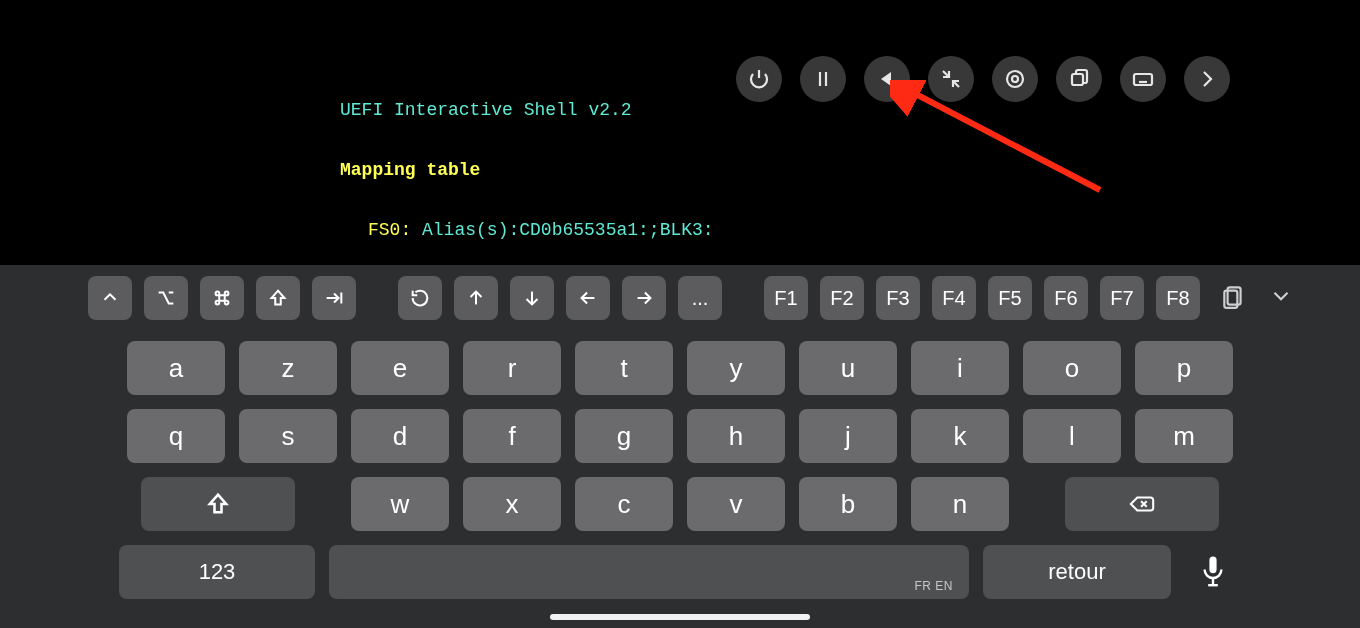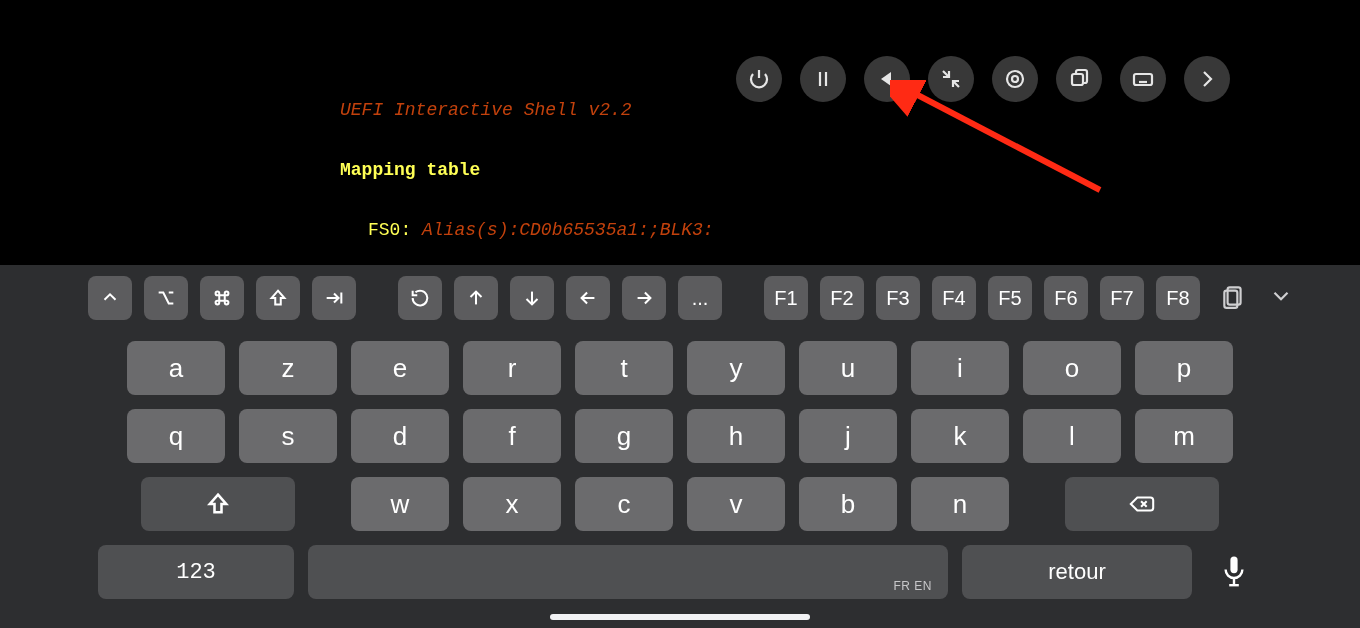--- a/index.html
+++ b/index.html
@@ -20,21 +20,21 @@
     background: #000;
   }
   .term {
     position: absolute;
     left: 340px; top: 60px;
     font-family: "Courier New", monospace;
     font-size: 18px;
     line-height: 20px;
     white-space: pre;
   }
-  .term .white  { color: #c2410c; font-style: italic; }
+  .term .white  { color: #5eead4; }
   .term .yellow { color: #ffff55; font-weight: bold; }
   .term .dev    { color: #ffff55; }
   .indent1 { padding-left: 28px; }
   .indent2 { padding-left: 76px; }
 
   
   .circ-toolbar {
     position: absolute;
     top: 56px;
     right: 130px;
@@ -121,23 +121,23 @@
     justify-content: center;
     font-size: 26px;
     color: #fff;
     cursor: pointer;
     flex: 0 0 auto;
   }
   .key-letter { width: 98px; background: #6b6b6d; }
   .key-dark   { background: #4f5052; }
   .key-shift  { width: 154px; }
   .key-back   { width: 154px; }
-  .key-sym    { width: 196px; font-size: 22px; font-family: Liberation Mono, monospace; }
+  .key-sym    { width: 196px; font-size: 22px; }
   .key-space  { width: 640px; position: relative; }
-  .key-ret    { width: 230px; font-size: 22px; }
+  .key-ret    { width: 188px; font-size: 22px; }
   .key-mic    { width: 56px; background: transparent; }
   .key svg { width: 28px; height: 28px; stroke: #fff; fill: none; stroke-width: 2.2; }
   .key-mic svg { width: 30px; height: 36px; fill: #fff; stroke: none; }
   .space-hint {
     position: absolute;
     right: 16px; bottom: 6px;
     font-size: 12px;
     color: #c7c7c9;
     letter-spacing: 0.5px;
   }

